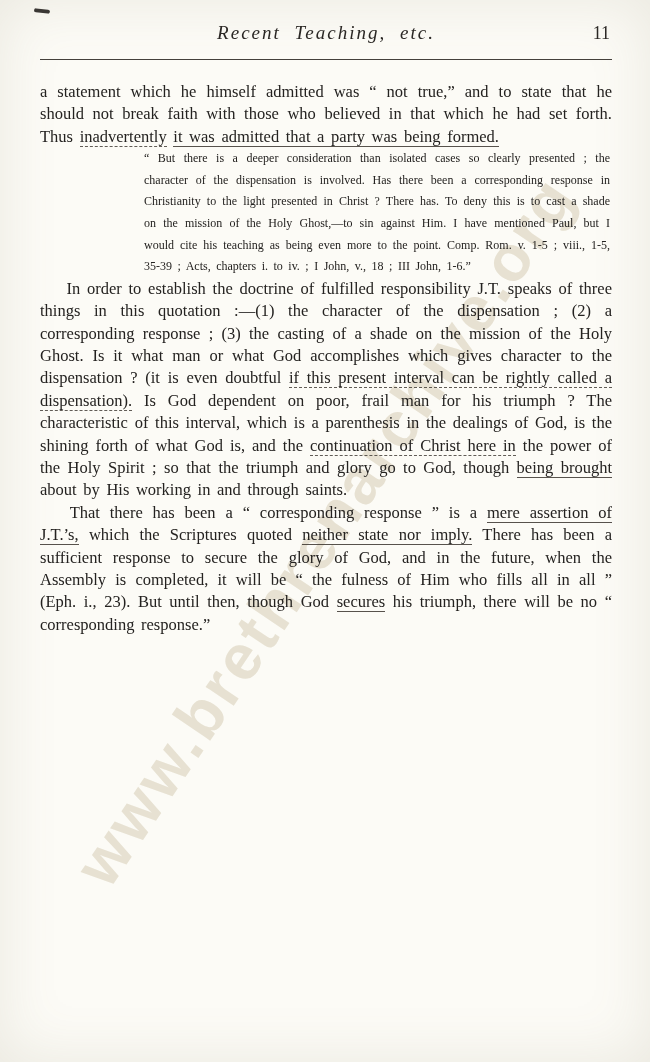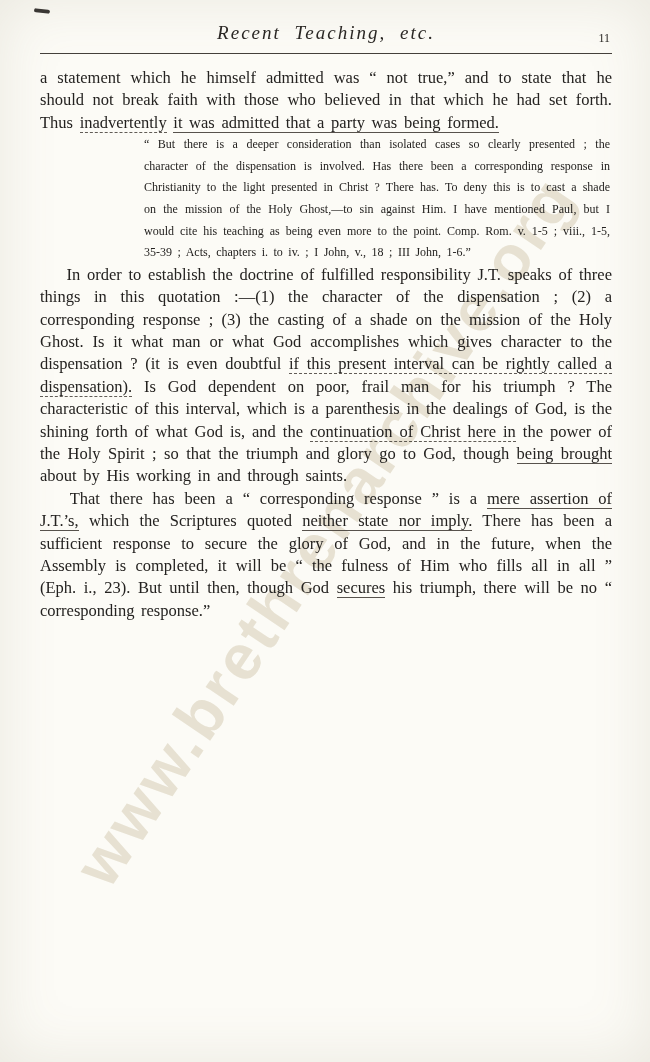--- a/index.html
+++ b/index.html
@@ -30,35 +30,35 @@
     border-radius: 2px;
     transform: rotate(6deg);
   }
   header.page-header {
     position: relative;
     text-align: center;
     font-style: italic;
     font-size: 19px;
     letter-spacing: 2px;
     word-spacing: 7px;
-    padding-bottom: 9px;
+    padding-bottom: 15px;
     border-bottom: 1.6px solid #44403b;
     color: #2b2825;
   }
   .page-num {
     position: absolute;
     right: 2px;
-    top: 9px;
+    top: 1px;
     font-style: normal;
     letter-spacing: 0;
-    font-size: 12px;
+    font-size: 18px;
   }
   main.body-text {
     position: relative;
-    margin-top: 13px;
+    margin-top: 21px;
     font-size: 16.5px;
     line-height: 22.4px;
     text-align: justify;
     word-spacing: 2.5px;
     z-index: 2;
     font-family: Liberation Serif, serif;
   }
   main p.para {
     margin: 0;
   }

